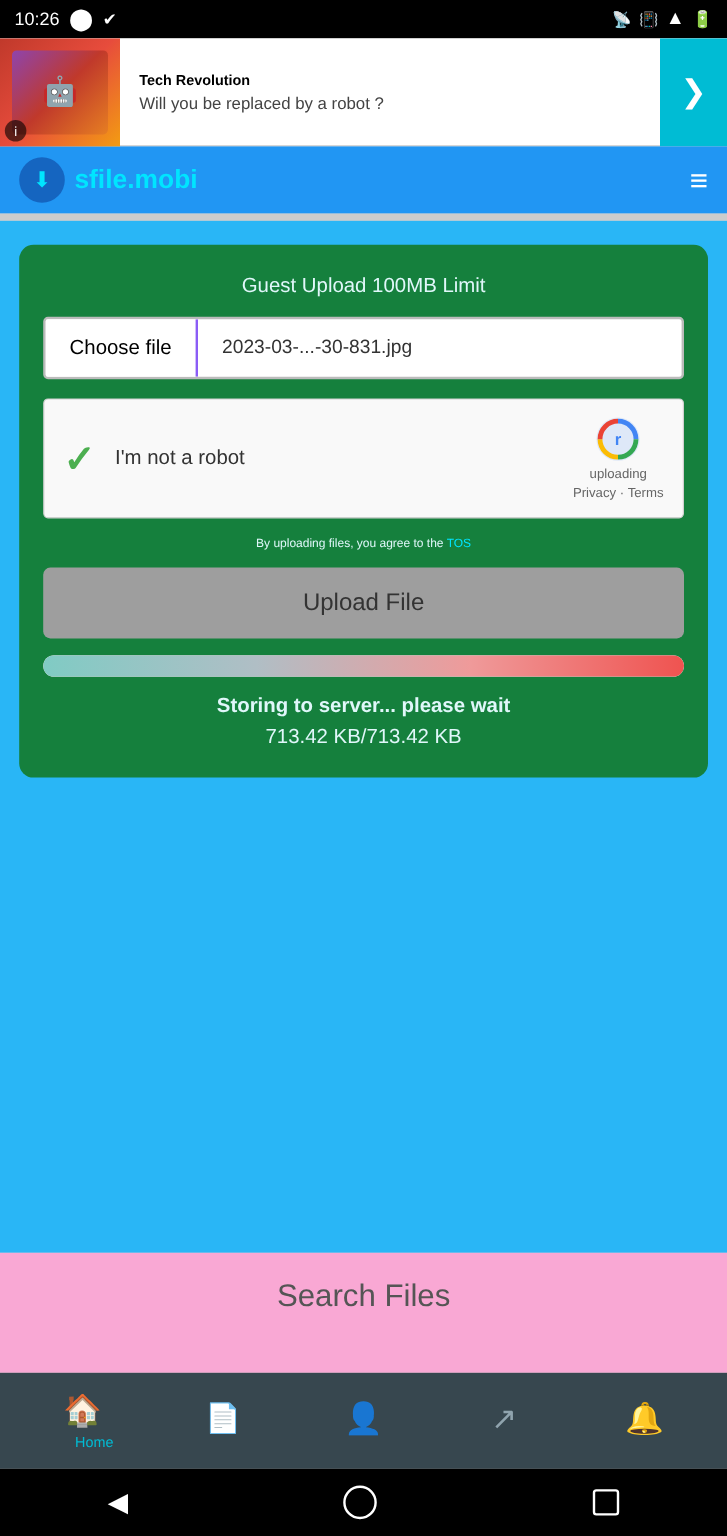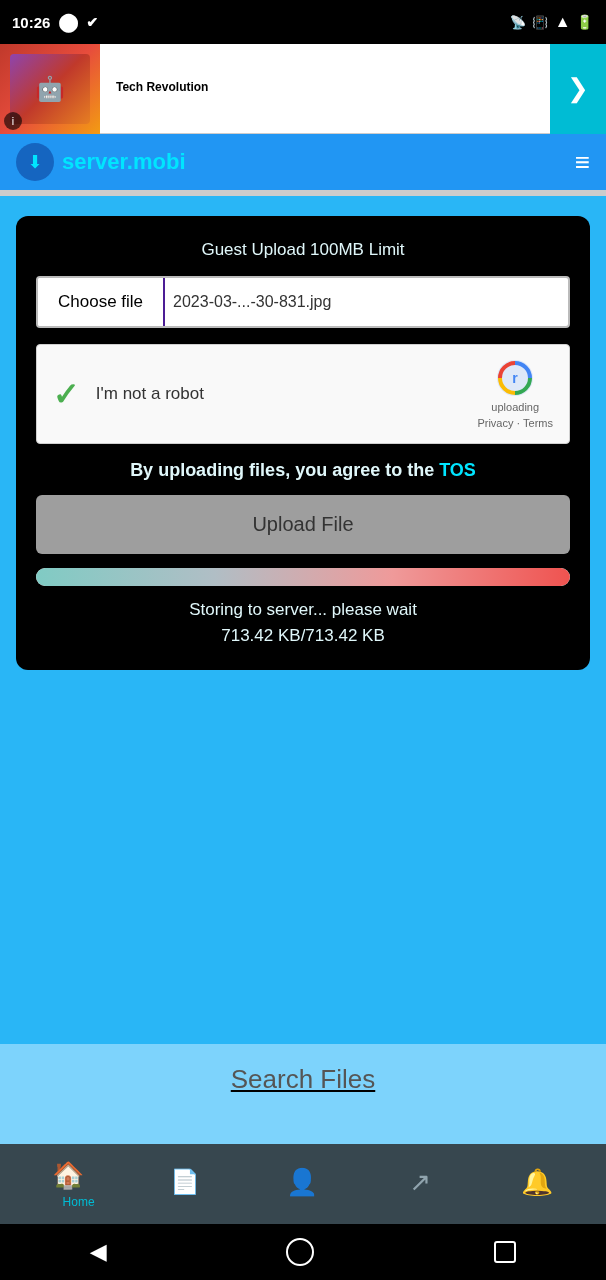--- a/index.html
+++ b/index.html
@@ -10,27 +10,27 @@
       font-family: Arial, sans-serif;
       background: #e0e0e0;
       display: flex;
       flex-direction: column;
     }
 
     
     .status-bar {
       background: #000;
       color: #fff;
-      height: 44px;
+      height: 32px;
       display: flex;
       align-items: center;
       justify-content: space-between;
       padding: 0 12px;
       font-size: 15px;
-      font-weight: bold;
+      font-weight: normal;
     }
     .status-bar-left { display: flex; align-items: center; gap: 8px; }
     .status-bar-right { display: flex; align-items: center; gap: 6px; }
 
     
     .ad-banner {
       background: #fff;
       display: flex;
       align-items: center;
       height: 90px;
@@ -143,21 +143,21 @@
 
     
     .main-content {
       background: #29b6f6;
       padding: 20px 16px;
       flex: 1;
     }
 
     
     .upload-card {
-      background: #000000;
+      background: #15803d;
       border-radius: 12px;
       padding: 24px 20px;
       margin-bottom: 8px;
     }
     .upload-limit-text {
       text-align: center;
       color: #e0f7fa;
       font-size: 17px;
       margin-bottom: 16px;
     }
@@ -168,29 +168,29 @@
       align-items: center;
       background: #fff;
       border: 2px solid #bbb;
       border-radius: 4px;
       margin-bottom: 16px;
       overflow: hidden;
     }
     .choose-file-btn {
       background: #fff;
       border: none;
-      border-right: 2px solid #4c1d95;
+      border-right: 2px solid #8b5cf6;
       padding: 14px 20px;
       font-size: 17px;
       color: #000;
       cursor: pointer;
       white-space: nowrap;
     }
     .file-name {
-      padding: 0 8px;
+      padding: 0 20px;
       font-size: 16px;
       color: #333;
       flex: 1;
       overflow: hidden;
       text-overflow: ellipsis;
       white-space: nowrap;
     }
 
     
     .recaptcha-box {
@@ -237,23 +237,22 @@
     .recaptcha-links {
       font-size: 11px;
       color: #666;
       text-align: center;
     }
 
     
     .tos-text {
       text-align: center;
       color: #e0f7fa;
-      font-size: 18px;
+      font-size: 10px;
       margin-bottom: 14px;
-      font-weight: bold;
     }
     .tos-text .tos-link { color: #00e5ff; }
 
     
     .upload-button {
       width: 100%;
       background: #9e9e9e;
       color: #333;
       border: none;
       border-radius: 6px;
@@ -277,36 +276,36 @@
       background: linear-gradient(to right, #80cbc4, #b0bec5, #ef9a9a, #ef5350);
       border-radius: 9px;
     }
 
     
     .upload-status {
       text-align: center;
       color: #e0f7fa;
       font-size: 17px;
       margin-bottom: 6px;
+      font-weight: bold;
     }
     .upload-progress-text {
       text-align: center;
       color: #e0f7fa;
       font-size: 17px;
     }
 
     
     .search-section {
-      background: #7dd3fc;
+      background: #f9a8d4;
       padding: 20px 16px;
       min-height: 100px;
       display: flex;
       align-items: flex-start;
       justify-content: center;
-      text-decoration: underline;
     }
     .search-section-title {
       font-size: 26px;
       color: #555;
       font-weight: normal;
     }
 
     
     .bottom-nav {
       background: #37474f;
@@ -379,29 +378,30 @@
   </div>
 </div>
 
 <div class="ad-banner">
   <div class="ad-image">
     <div class="ad-image-inner">🤖</div>
     <div class="ad-info-badge">ℹ</div>
   </div>
   <div class="ad-text">
     <div class="ad-title">Tech Revolution</div>
+    <div class="ad-subtitle">Will you be replaced by a robot ?</div>
   </div>
   <div class="ad-arrow">❯</div>
 </div>
 
 <div class="nav-header">
   <div class="nav-logo">
     <div class="nav-logo-icon">⬇</div>
     <div class="nav-logo-text">
-      <span>server</span><span style="color:#00e5ff;">.</span><span style="color:#00e5ff;">mobi</span>
+      <span>sfile</span><span style="color:#00e5ff;">.</span><span style="color:#00e5ff;">mobi</span>
     </div>
   </div>
   <div class="nav-menu-icon">≡</div>
 </div>
 
 <div class="divider-line"></div>
 
 <div class="main-content">
   <div class="upload-card">
     

